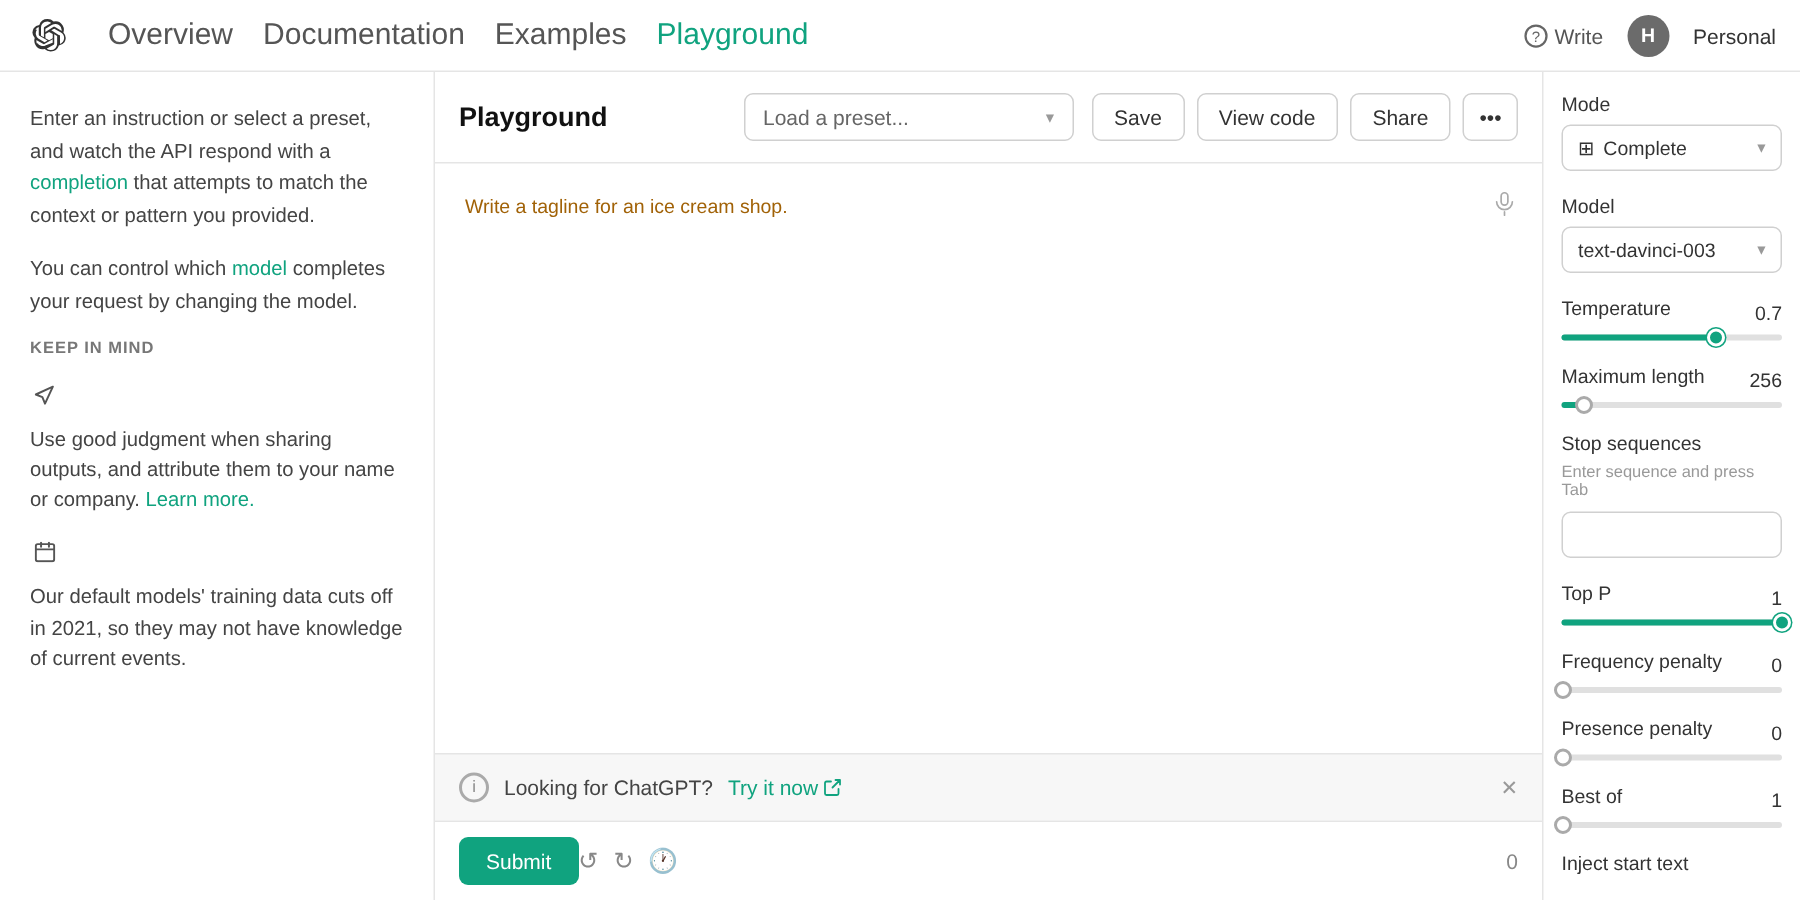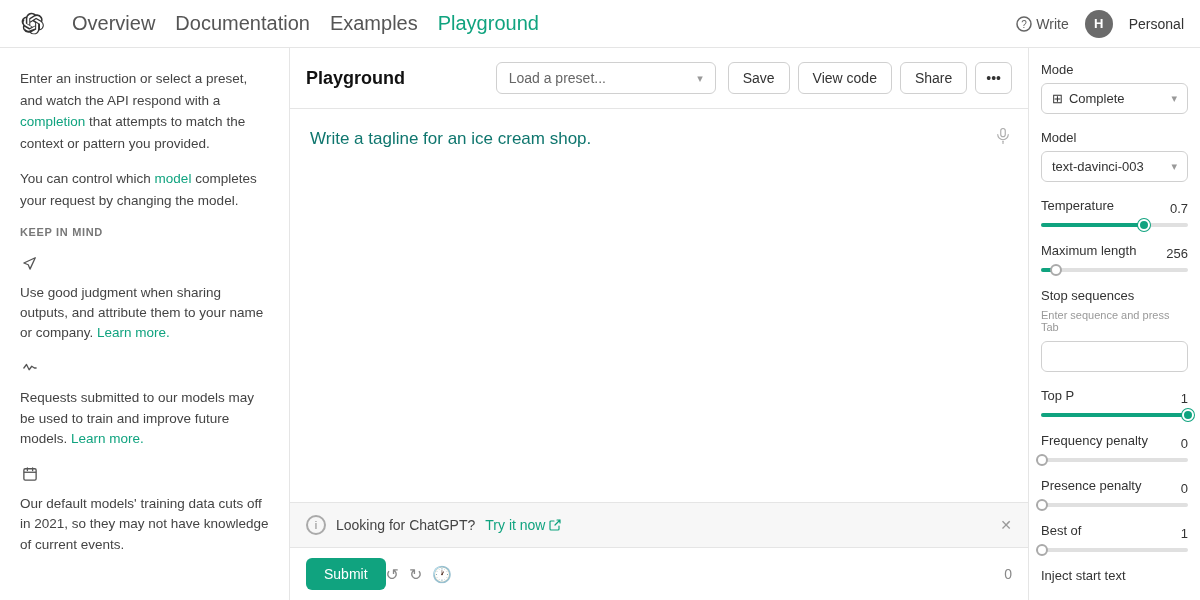--- a/index.html
+++ b/index.html
@@ -38,21 +38,21 @@
     .content-title { font-size: 18px; font-weight: 600; color: #111; flex: 1; }
     .preset-dropdown { border: 1px solid #d0d0d0; border-radius: 6px; padding: 7px 12px; font-size: 14px; color: #666; display: flex; align-items: center; justify-content: space-between; width: 220px; cursor: pointer; background: #fff; }
     .preset-dropdown-arrow { color: #999; font-size: 11px; }
     .toolbar-btns { display: flex; gap: 8px; }
     .btn { padding: 7px 14px; border-radius: 6px; font-size: 14px; cursor: pointer; border: 1px solid #d0d0d0; background: #fff; color: #333; }
     .btn-icon { padding: 7px 10px; }
 
     
     .editor-wrapper { flex: 1; display: flex; flex-direction: column; overflow: hidden; position: relative; }
     .editor-area { flex: 1; padding: 20px; overflow-y: auto; }
-    .editor-placeholder { color: #0f766e; font-size: 17px; }
+    .editor-placeholder { color: #a16207; font-size: 13px; }
     .mic-icon { position: absolute; top: 18px; right: 16px; color: #aaa; cursor: pointer; }
     .notification-bar { display: flex; align-items: center; gap: 10px; padding: 12px 16px; background: #f7f7f7; border-top: 1px solid #e5e5e5; font-size: 14px; color: #444; }
     .notification-info { width: 20px; height: 20px; border-radius: 50%; border: 2px solid #aaa; display: flex; align-items: center; justify-content: center; font-size: 11px; color: #888; flex-shrink: 0; }
     .notification-link { color: #10a37f; text-decoration: none; cursor: pointer; display: flex; align-items: center; gap: 4px; }
     .notif-close { margin-left: auto; cursor: pointer; color: #999; }
     .bottom-bar { display: flex; align-items: center; padding: 10px 16px; border-top: 1px solid #e5e5e5; }
     .submit-btn { background: #10a37f; color: #fff; border: none; border-radius: 6px; padding: 8px 18px; font-size: 14px; cursor: pointer; font-weight: 500; }
     .bottom-icons { display: flex; gap: 10px; align-items: center; color: #888; }
     .bottom-icon { cursor: pointer; font-size: 16px; }
     .char-count { margin-left: auto; color: #888; font-size: 14px; }
@@ -118,28 +118,20 @@
         <div class="sidebar-item-icon">
           <svg width="14" height="14" viewBox="0 0 16 16" fill="none">
               <path d="M14 2L1 8l5 2 2 5 6-13z" stroke="#555" stroke-width="1.5" stroke-linejoin="round"></path>
             </svg>
         </div>
         <p class="sidebar-item-text">Use good judgment when sharing outputs, and attribute them to your name or company. <a class="sidebar-link">Learn more.</a></p>
       </div>
       <div class="sidebar-item">
         <div class="sidebar-item-icon">
           <svg width="14" height="14" viewBox="0 0 16 16" fill="none">
-              <polyline points="1,8 4,4 7,10 10,6 13,8 15,8" stroke="#555" stroke-width="1.5" fill="none" stroke-linecap="round" stroke-linejoin="round"></polyline>
-            </svg>
-        </div>
-        <p class="sidebar-item-text">Requests submitted to our models may be used to train and improve future models. <a class="sidebar-link">Learn more.</a></p>
-      </div>
-      <div class="sidebar-item">
-        <div class="sidebar-item-icon">
-          <svg width="14" height="14" viewBox="0 0 16 16" fill="none">
               <rect x="1" y="2" width="14" height="13" rx="1.5" stroke="#555" stroke-width="1.5"></rect>
               <line x1="1" y1="6" x2="15" y2="6" stroke="#555" stroke-width="1.5"></line>
               <line x1="5" y1="1" x2="5" y2="4" stroke="#555" stroke-width="1.5" stroke-linecap="round"></line>
               <line x1="11" y1="1" x2="11" y2="4" stroke="#555" stroke-width="1.5" stroke-linecap="round"></line>
             </svg>
         </div>
         <p class="sidebar-item-text">Our default models' training data cuts off in 2021, so they may not have knowledge of current events.</p>
       </div>
     </div>
   </aside>

